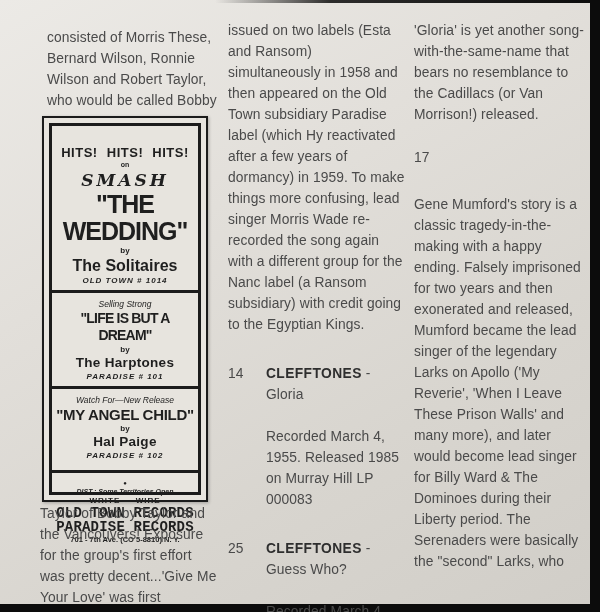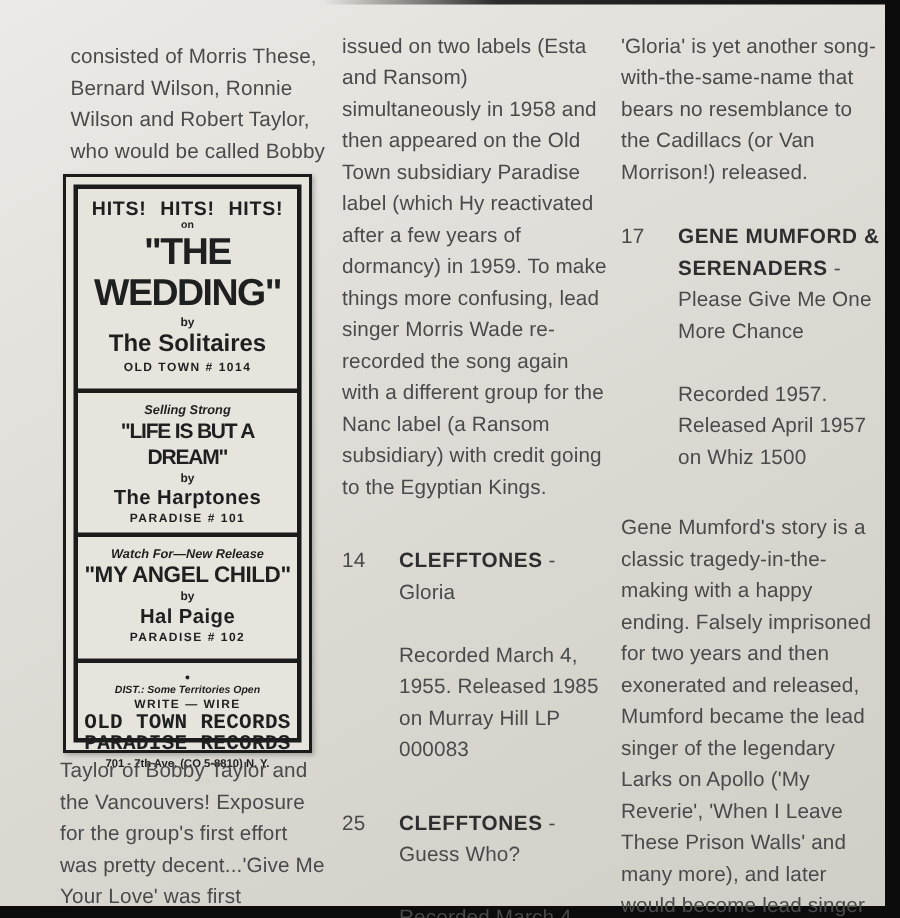--- a/index.html
+++ b/index.html
@@ -56,30 +56,30 @@
   }
   .ad-inner{
     border:3px solid #1b1b1b;
     height:100%;
     display:flex; flex-direction:column;
     text-align:center;
   }
   .ad-sec{ border-bottom:3px solid #1b1b1b; padding:3px 2px; }
   .ad-sec:last-child{ border-bottom:none; flex:1; }
 
-  .ad-hits    { font-weight:bold; font-size:13px; word-spacing:5px; letter-spacing:.5px; margin-top:2px; }
+  .ad-hits    { font-weight:bold; font-size:13px; word-spacing:5px; letter-spacing:.5px; margin-top:16px; }
   .ad-on      { font-size:7px; font-weight:bold; line-height:9px; }
   .ad-labels  { font-weight:bold; font-size:10.5px; letter-spacing:.8px; line-height:13px; }
   .ad-smash   { font-family:"DejaVu Serif", serif; font-style:italic; font-weight:bold;
                 font-size:17px; letter-spacing:3px; line-height:22px; }
   .ad-wedding { font-weight:bold; font-size:25px; line-height:27px; letter-spacing:-1px; }
   .ad-by      { font-size:8px; font-weight:bold; line-height:11px; }
   .ad-solitaires{ font-weight:bold; font-size:16px; line-height:19px; }
-  .ad-cat     { font-weight:bold; font-size:8px; letter-spacing:1px; line-height:12px; }
-  .ad-tagline { font-style:italic; font-weight:bold; font-size:8.5px; line-height:12px; margin-top:2px; }
+  .ad-cat     { font-weight:bold; font-size:8px; letter-spacing:1px; line-height:12px;font-style:italic; }
+  .ad-tagline { font-style:italic; font-weight:normal; font-size:8.5px; line-height:12px; margin-top:2px; }
   .ad-title2  { font-weight:bold; font-size:14px; letter-spacing:-.8px; line-height:17px; }
   .ad-artist2 { font-weight:bold; font-size:13.5px; line-height:16px; letter-spacing:.3px;text-align:center; }
   .ad-dot     { font-size:6px; line-height:8px; margin-top:3px; }
   .ad-dist    { font-style:italic; font-weight:bold; font-size:7px; line-height:9px; }
   .ad-wire    { font-weight:bold; font-size:8px; letter-spacing:1px; line-height:10px; }
   .ad-rec     { font-weight:bold; font-size:14px; line-height:14px; letter-spacing:.2px;font-family:Liberation Mono, monospace; }
   .ad-addr    { font-weight:bold; font-size:7.5px; line-height:11px; }
 </style>
 </head>
 <body>
@@ -87,20 +87,21 @@
 <div class="page">
 
   <div class="col col-left-top">consisted of Morris These, Bernard Wilson, Ronnie Wilson and Robert Taylor, who would be called Bobby</div>
 
   <div class="ad">
     <div class="ad-inner">
 
       <div class="ad-sec" style="flex:0 0 136px;">
         <div class="ad-hits">HITS! HITS! HITS!</div>
         <div class="ad-on">on</div>
+        <div class="ad-smash">SMASH</div>
         <div class="ad-wedding">"THE</div>
         <div class="ad-wedding">WEDDING"</div>
         <div class="ad-by">by</div>
         <div class="ad-solitaires">The Solitaires</div>
         <div class="ad-cat">OLD TOWN # 1014</div>
       </div>
 
       <div class="ad-sec" style="flex:0 0 80px;">
         <div class="ad-tagline">Selling Strong</div>
         <div class="ad-title2">"LIFE IS BUT A DREAM"</div>
@@ -152,28 +153,20 @@
       </div>
     </div>
 
   </div>
 
   <div class="col col-right">
     <div>'Gloria' is yet another song-with-the-same-name that bears no resemblance to the Cadillacs (or Van Morrison!) released.</div>
 
     <div class="track gap-sm" style="margin-top:22px;">
       <div class="track-num">17</div>
-      <div class="track-body">
-        <div><span class="artist">GENE MUMFORD &amp; SERENADERS</span><span class="dash"> -</span></div>
-        <div>Please Give Me One More Chance</div>
-        <div class="track-notes">
-          <div>Recorded 1957.</div>
-          <div>Released April 1957 on Whiz 1500</div>
-        </div>
-      </div>
     </div>
 
     <div class="after-track">Gene Mumford's story is a classic tragedy-in-the-making with a happy ending. Falsely imprisoned for two years and then exonerated and released, Mumford became the lead singer of the legendary Larks on Apollo ('My Reverie', 'When I Leave These Prison Walls' and many more), and later would become lead singer for Billy Ward &amp; The Dominoes during their Liberty period. The Serenaders were basically the "second" Larks, who</div>
   </div>
 
 </div>
 
 <div class="top-edge"></div>
 
 </body></html>

